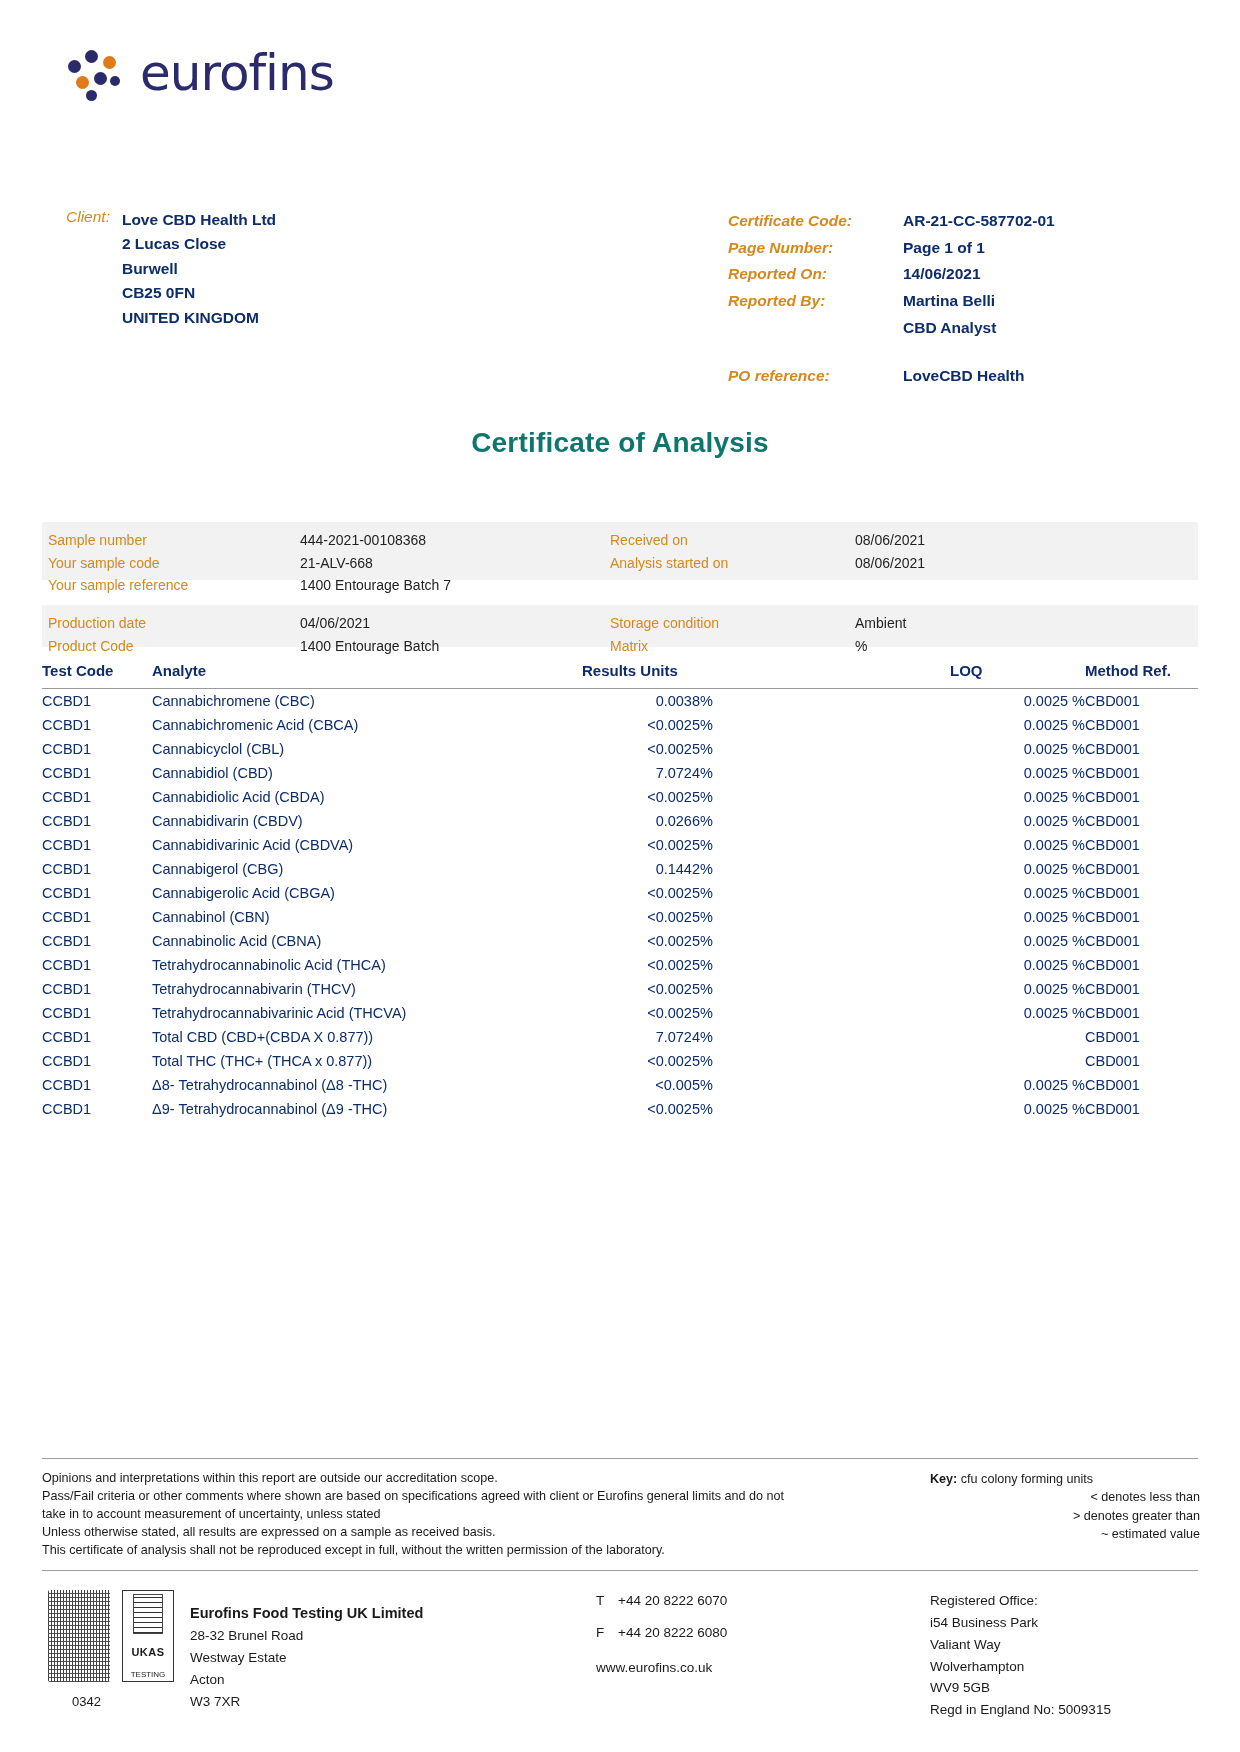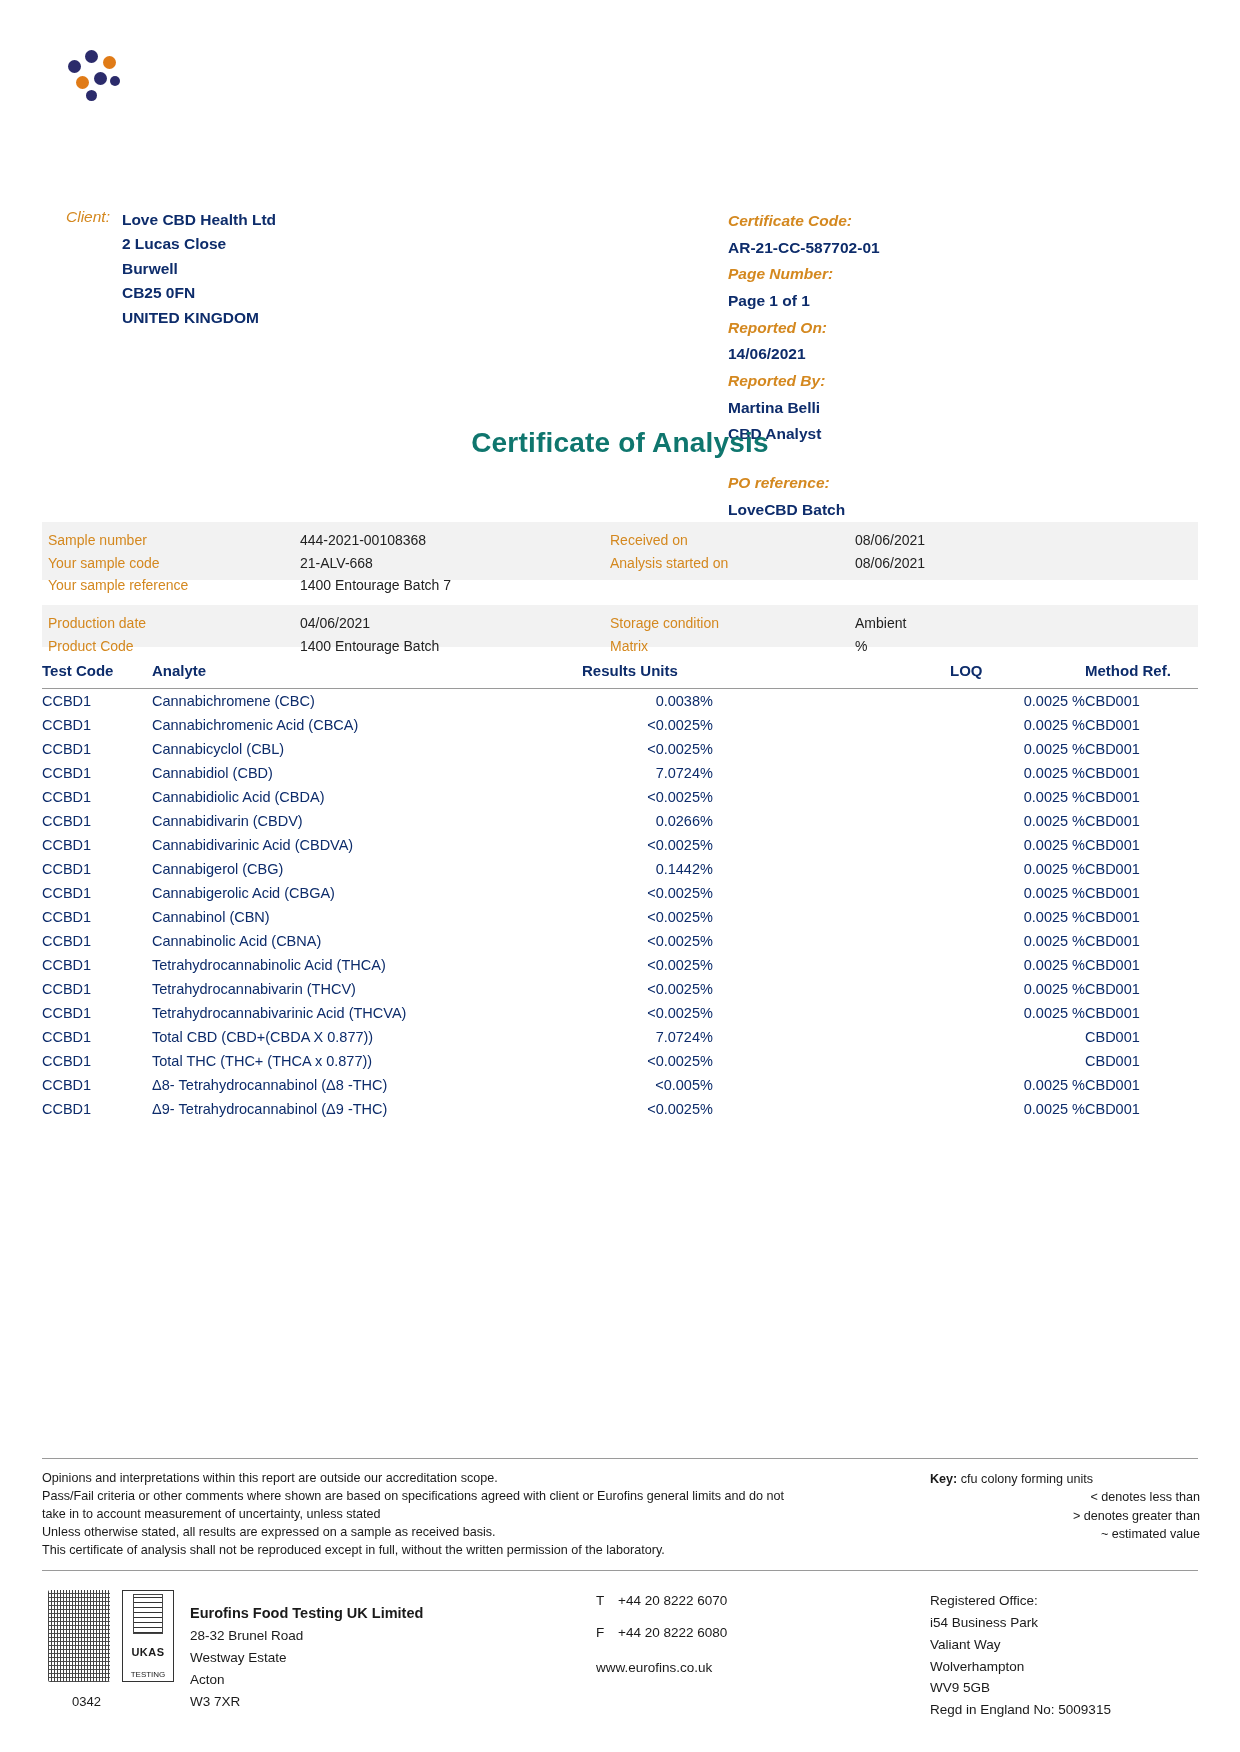--- a/index.html
+++ b/index.html
@@ -72,21 +72,20 @@
 
   .cert-block {
     position: absolute;
     left: 728px;
     top: 208px;
     font-size: 15.5px;
   }
   .cert-row {
     display: flex;
     line-height: 1.72;
-    flex-direction: column;
   }
   .cert-row .k {
     width: 175px;
     color: #d4881f;
     font-style: italic;
     font-weight: bold;
   }
   .cert-row .v {
     color: #0d2c6b;
     font-weight: bold;
@@ -268,20 +267,21 @@
   <div class="logo-block">
     <div class="logo-mark">
       <div class="dot" style="left:2px;  top:16px; width:13px; height:13px; background:#2b2b6b;"></div>
       <div class="dot" style="left:19px; top:6px;  width:13px; height:13px; background:#2b2b6b;"></div>
       <div class="dot" style="left:37px; top:12px; width:13px; height:13px; background:#e07b17;"></div>
       <div class="dot" style="left:10px; top:32px; width:13px; height:13px; background:#e07b17;"></div>
       <div class="dot" style="left:28px; top:28px; width:13px; height:13px; background:#2b2b6b;"></div>
       <div class="dot" style="left:20px; top:46px; width:11px; height:11px; background:#2b2b6b;"></div>
       <div class="dot" style="left:44px; top:32px; width:10px; height:10px; background:#2b2b6b;"></div>
     </div>
+    <div class="logo-word">eurofins</div>
   </div>
 
   <div class="client-block">
     <div class="lbl-italic">Client:</div>
     <div class="client-lines">
       <div>Love CBD Health Ltd</div>
       <div>2 Lucas Close</div>
       <div>Burwell</div>
       <div>CB25 0FN</div>
       <div>UNITED KINGDOM</div>
@@ -305,21 +305,21 @@
       <div class="k">Reported By:</div>
       <div class="v">Martina Belli</div>
     </div>
     <div class="cert-row">
       <div class="k"></div>
       <div class="v">CBD Analyst</div>
     </div>
     <div class="cert-row spacer"></div>
     <div class="cert-row">
       <div class="k">PO reference:</div>
-      <div class="v">LoveCBD Batch</div>
+      <div class="v">LoveCBD Health</div>
     </div>
   </div>
 
   <div class="doc-title">Certificate of Analysis</div>
 
   <div class="band one">
     <div class="band-row">
       <div class="bk">Sample number</div>
       <div class="bv">444-2021-00108368</div>
       <div class="bk2">Received on</div>

